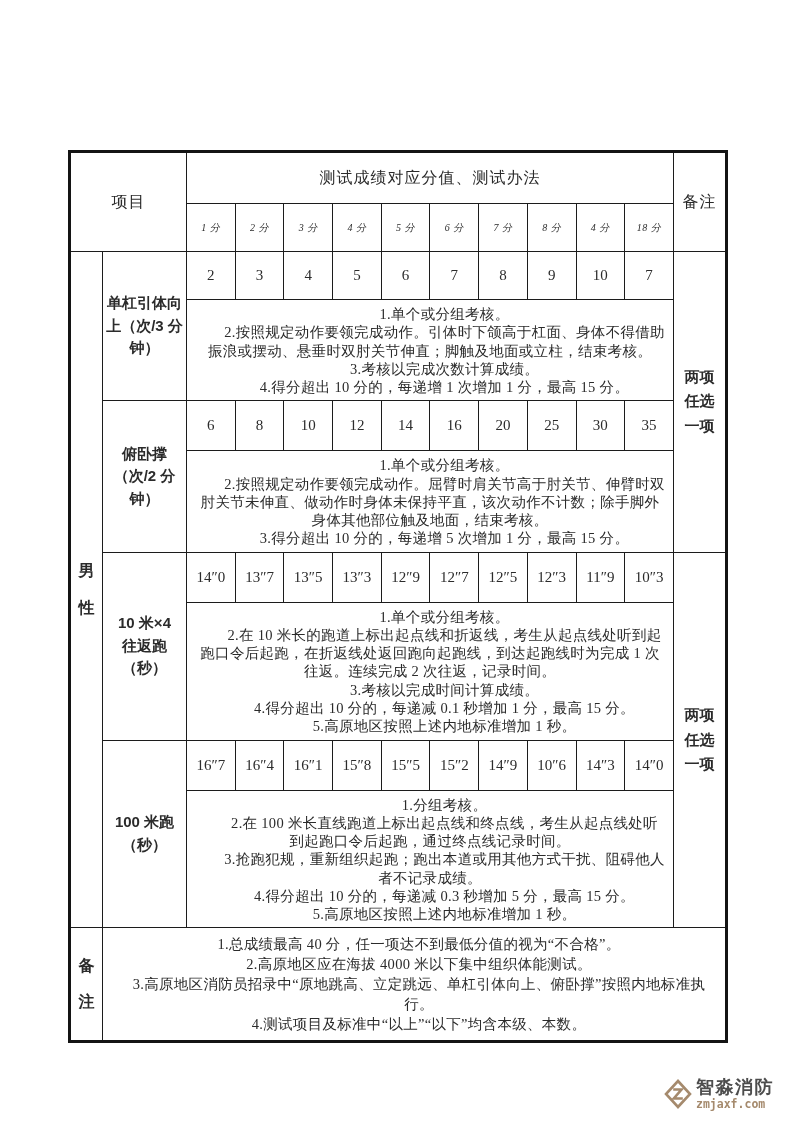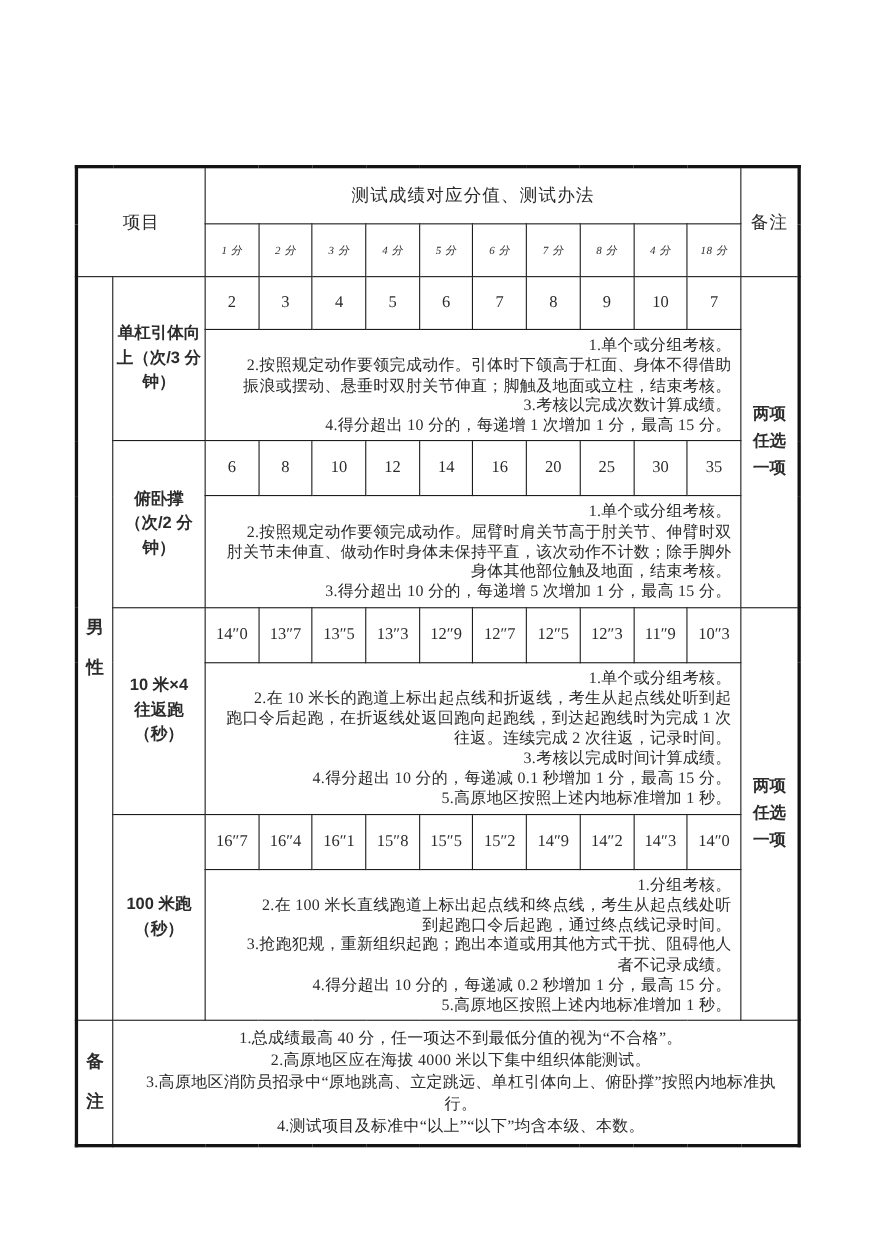--- a/index.html
+++ b/index.html
@@ -70,21 +70,20 @@
   .method-cell {
     vertical-align: top;
     text-align: left;
     padding: 5px 8px 4px 8px;
   }
   .method-cell p {
     font-size: 14.5px;
     line-height: 1.26;
     text-indent: 2em;
     letter-spacing: 0.3px;
-    text-align: right;
   }
   .notes-cell {
     vertical-align: middle;
     text-align: left;
     padding: 6px 10px 6px 20px;
   }
   .notes-cell p {
     font-size: 14.5px;
     line-height: 1.38;
     letter-spacing: 0.3px;
@@ -240,42 +239,54 @@
     <tr style="height:50px">
       <td class="item-cell" rowspan="2">100 米跑
 （秒）</td>
       <td class="val">16″7</td>
       <td class="val">16″4</td>
       <td class="val">16″1</td>
       <td class="val">15″8</td>
       <td class="val">15″5</td>
       <td class="val">15″2</td>
       <td class="val">14″9</td>
-      <td class="val">14″2</td>
+      <td class="val">10″6</td>
       <td class="val">14″3</td>
       <td class="val">14″0</td>
     </tr>
 
     <tr style="height:137px">
       <td class="method-cell" colspan="10">
             <p>1.分组考核。</p>
             <p>2.在 100 米长直线跑道上标出起点线和终点线，考生从起点线处听到起跑口令后起跑，通过终点线记录时间。</p>
             <p>3.抢跑犯规，重新组织起跑；跑出本道或用其他方式干扰、阻碍他人者不记录成绩。</p>
-            <p>4.得分超出 10 分的，每递减 0.2 秒增加 1 分，最高 15 分。</p>
+            <p>4.得分超出 10 分的，每递减 0.3 秒增加 5 分，最高 15 分。</p>
             <p>5.高原地区按照上述内地标准增加 1 秒。</p>
           </td>
     </tr>
 
     <tr style="height:98px">
       <td class="gender-cell">备
 注</td>
       <td class="notes-cell" colspan="12">
             <p>1.总成绩最高 40 分，任一项达不到最低分值的视为“不合格”。</p>
             <p>2.高原地区应在海拔 4000 米以下集中组织体能测试。</p>
             <p>3.高原地区消防员招录中“原地跳高、立定跳远、单杠引体向上、俯卧撑”按照内地标准执行。</p>
             <p>4.测试项目及标准中“以上”“以下”均含本级、本数。</p>
           </td>
     </tr>
   </tbody>
     </table>
 
+  <div class="watermark">
+    <span>
+      <svg width="30" height="32" viewBox="0 0 30 32">
+        <path d="M15 3 L27 16 L15 29 L3 16 Z" fill="none" stroke="#a58a6d" stroke-width="2.6"></path>
+        <path d="M10.2 11.5 L18.5 11.5 L10.8 20.5 L19.8 20.5" fill="none" stroke="#a58a6d" stroke-width="2.6"></path>
+      </svg>
+    </span>
+    <span class="wm-text">
+      <span class="wm-brand" style="color:#4d4d4d">智淼消防</span>
+      <span class="wm-domain" style="color:#a58a6d">zmjaxf.com</span>
+    </span>
+  </div>
 
 </div>
 
 </body></html>

